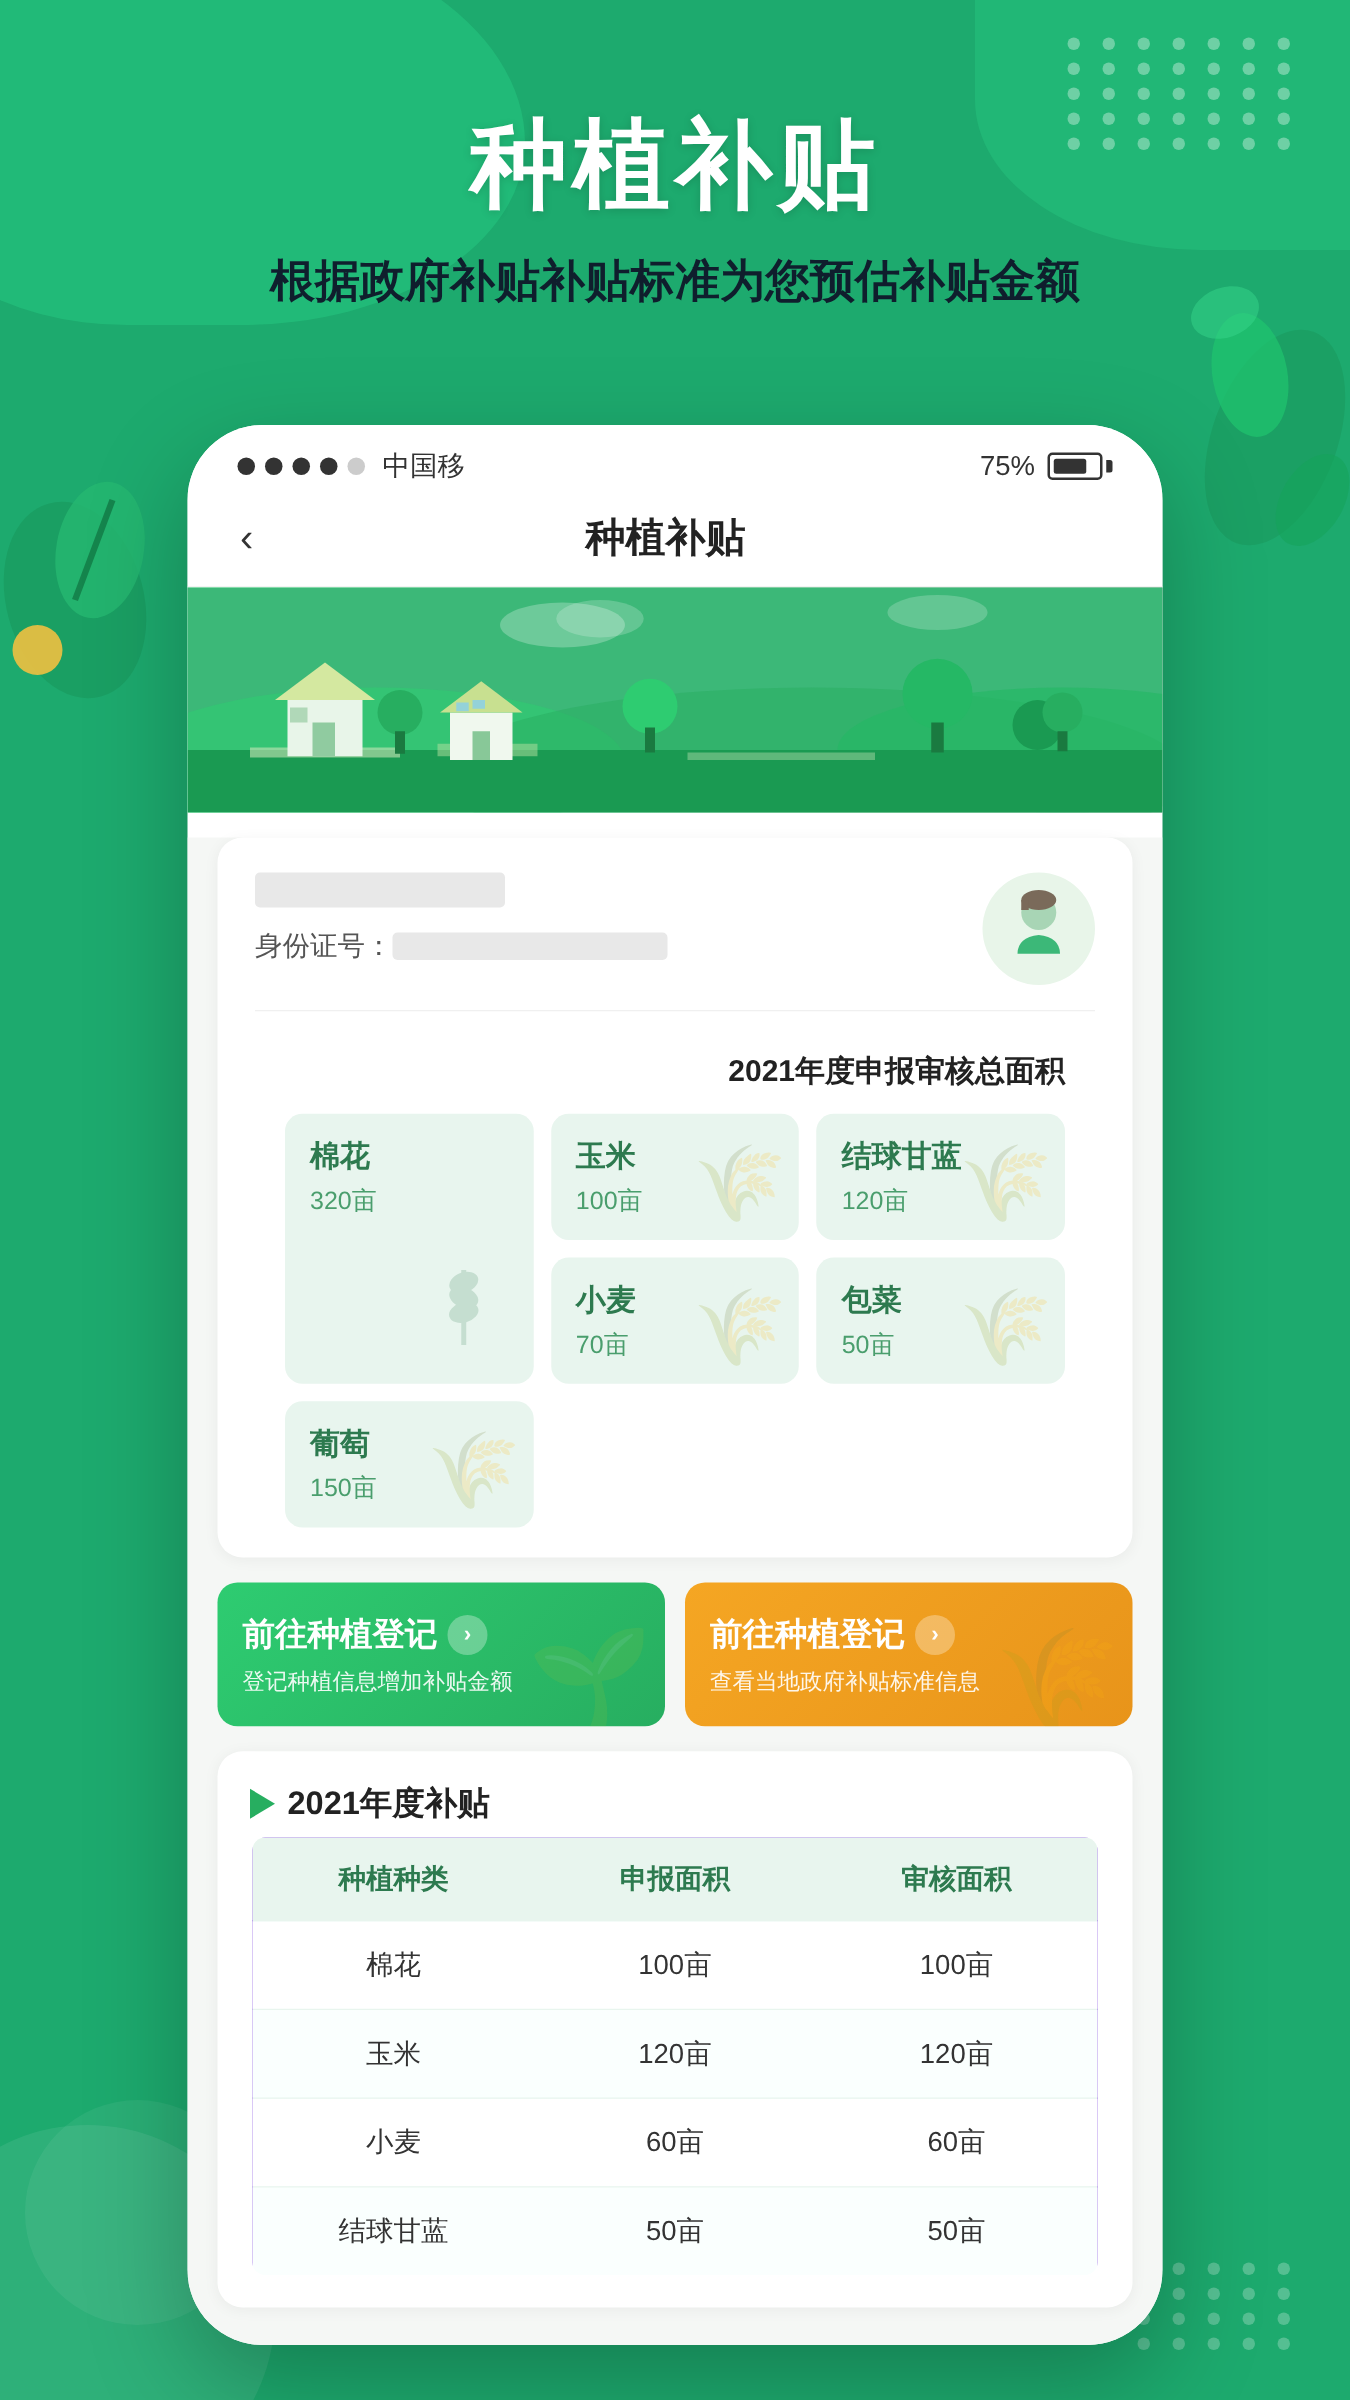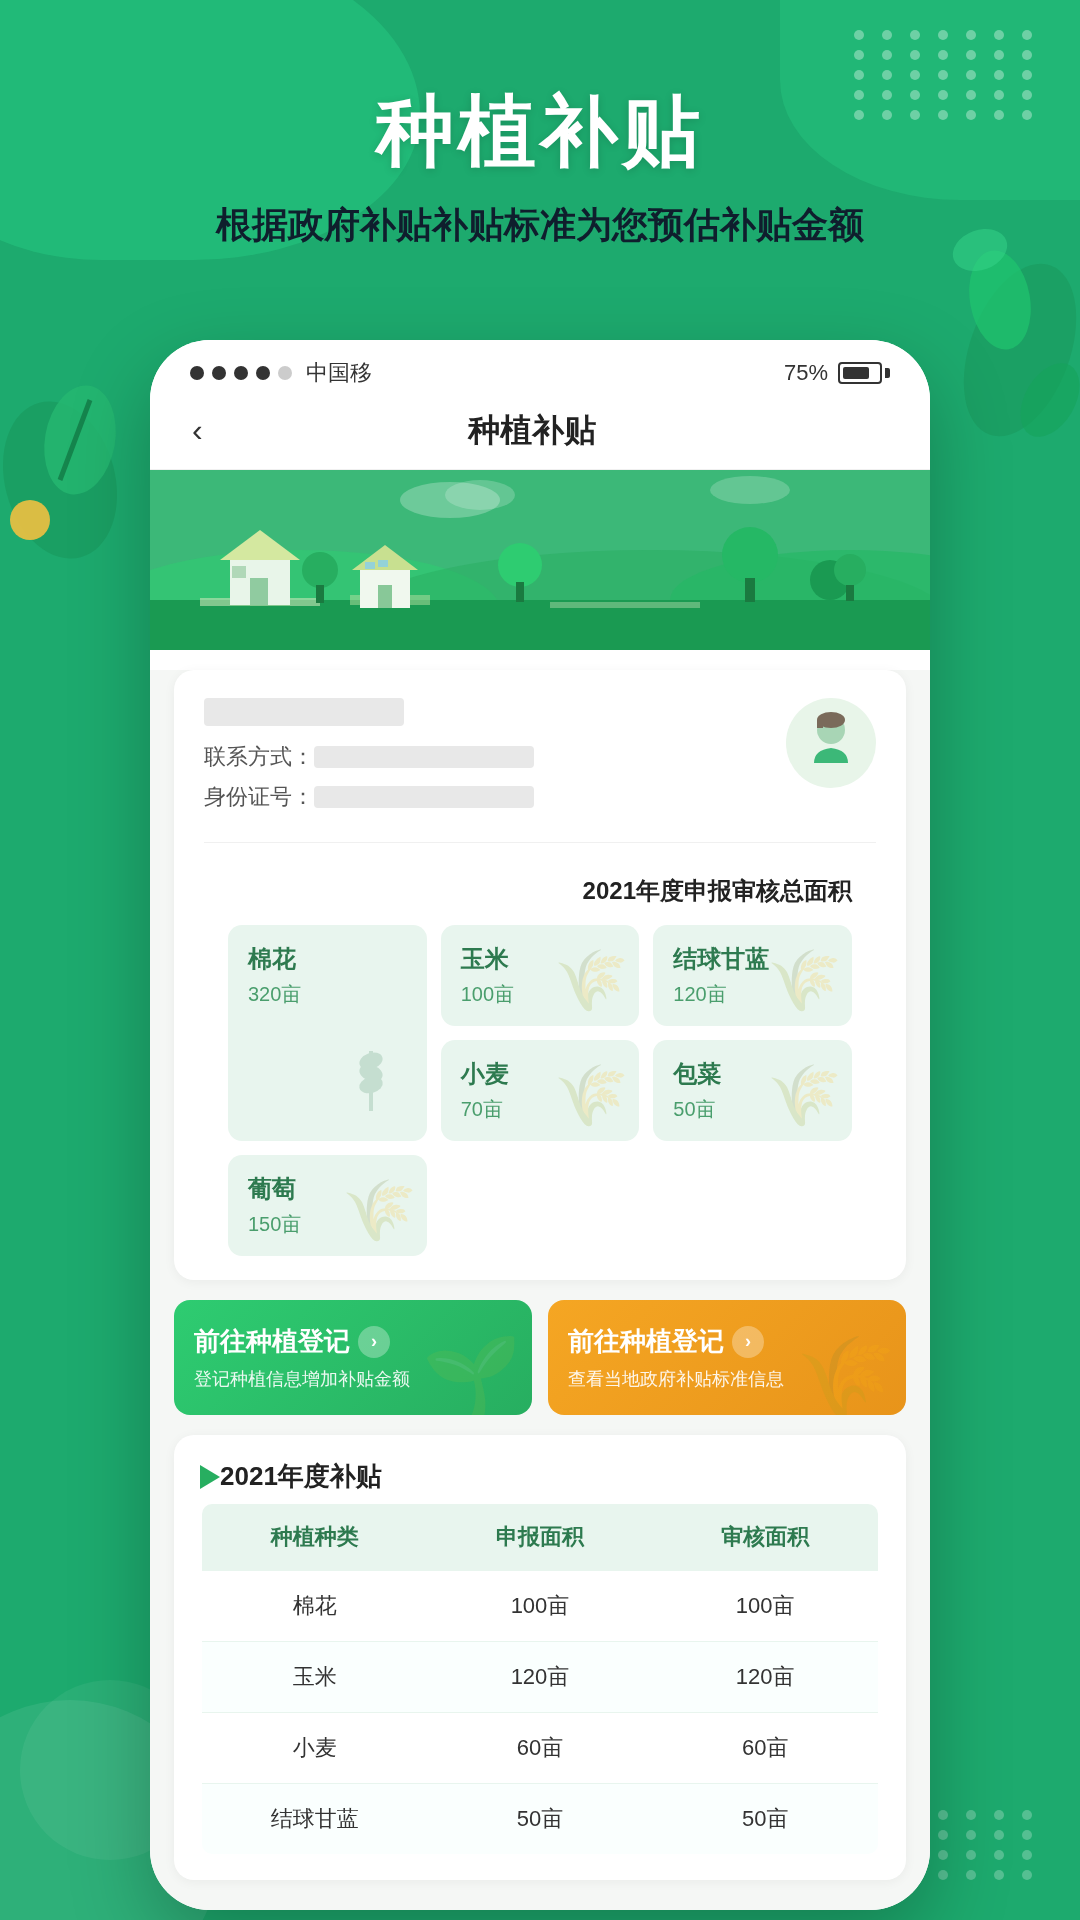--- a/index.html
+++ b/index.html
@@ -402,20 +402,21 @@
       background: white;
       margin: 20px 24px 0;
       border-radius: 20px;
       padding: 24px 26px;
       box-shadow: 0 2px 12px rgba(0,0,0,0.05);
     }
 
     .subsidy-header {
       display: flex;
       align-items: center;
+      gap: 10px;
       margin-bottom: 8px;
     }
 
     .subsidy-triangle {
       width: 0; height: 0;
       border-top: 12px solid transparent;
       border-bottom: 12px solid transparent;
       border-left: 20px solid #27ae60;
     }
 
@@ -629,24 +630,20 @@
       <ellipse cx="600" cy="20" rx="40" ry="14" fill="rgba(255,255,255,0.2)"></ellipse>
     </svg>
   </div>
 
   <div class="phone-content">
 
     <div class="user-card">
       <div class="user-header">
         <div class="user-info">
           <div class="user-name-blur"></div>
-          <div class="user-field">
-            <span class="field-label">联系方式：</span>
-            <div class="field-blur"></div>
-          </div>
           <div class="user-field">
             <span class="field-label">身份证号：</span>
             <div class="field-blur"></div>
           </div>
         </div>
         <div class="user-avatar">
           <svg width="70" height="70" viewBox="0 0 70 70" xmlns="http://www.w3.org/2000/svg">
 
             <circle cx="35" cy="22" r="14" fill="#a8d5b5"></circle>
 

